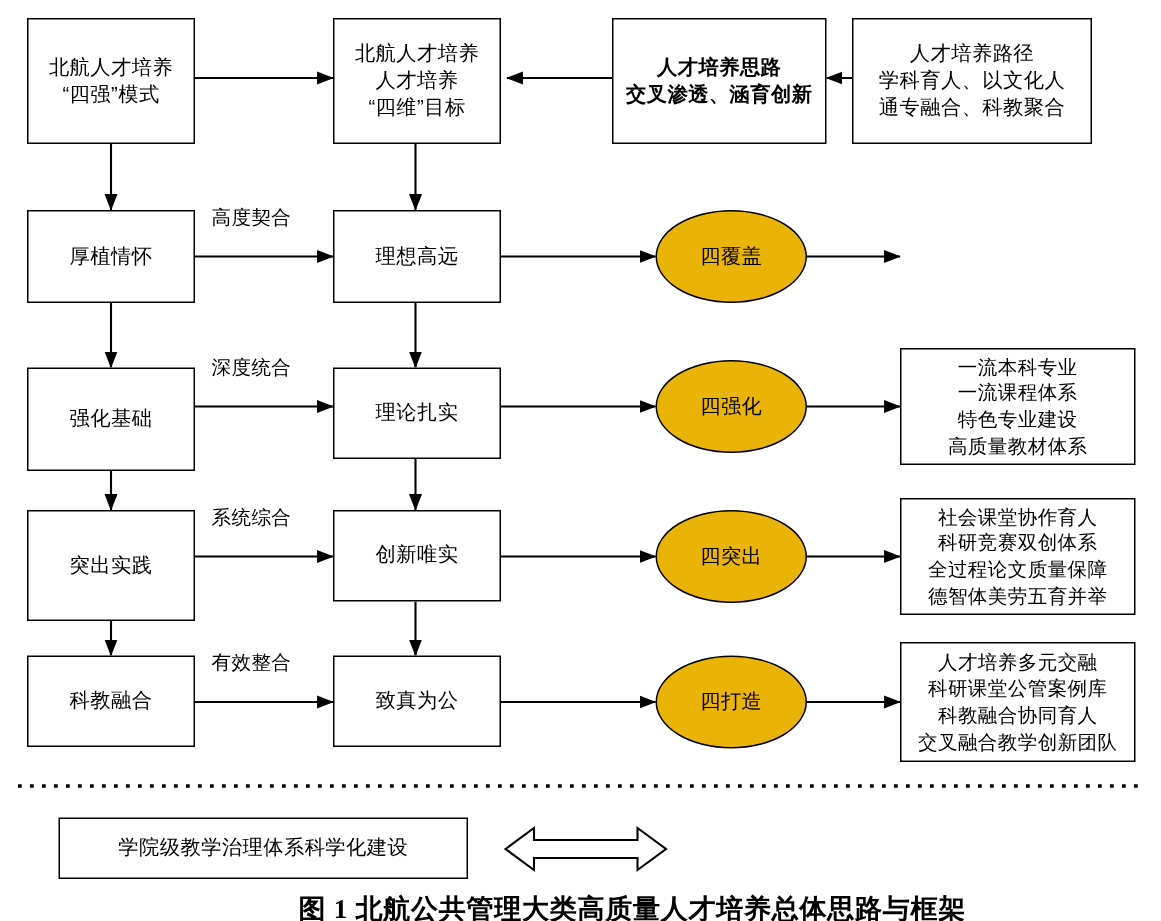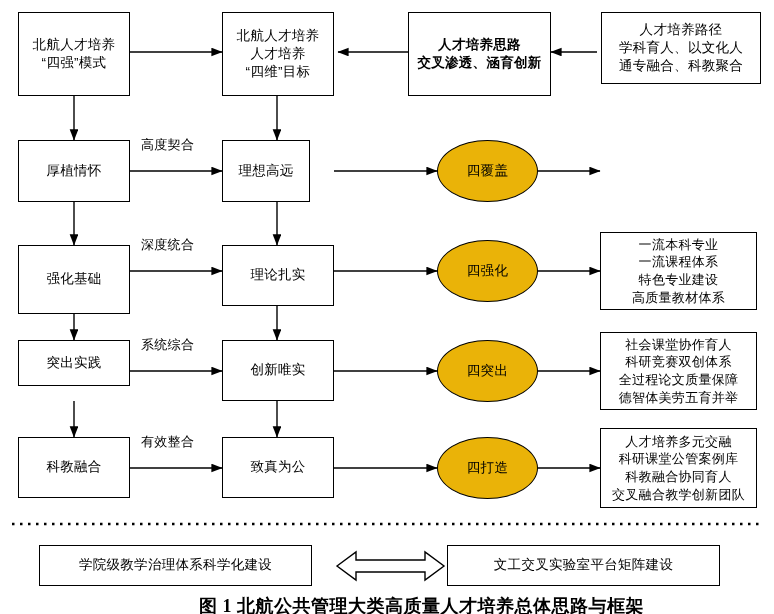--- a/index.html
+++ b/index.html
@@ -128,35 +128,35 @@
   <div class="box" style="left:18px; top:12px; width:112px; height:84px;">北航人才培养
 “四强”模式</div>
 
   <div class="box" style="left:222px; top:12px; width:112px; height:84px;">北航人才培养
 人才培养
 “四维”目标</div>
 
   <div class="box" style="left:408px; top:12px; width:143px; height:84px;font-weight:bold;">人才培养思路
 交叉渗透、涵育创新</div>
 
-  <div class="box" style="left:601px; top:12px; width:160px; height:72px;">人才培养路径
+  <div class="box" style="left:568px; top:12px; width:160px; height:84px;">人才培养路径
 学科育人、以文化人
 通专融合、科教聚合</div>
 
   <div class="box" style="left:18px; top:140px; width:112px; height:62px;">厚植情怀</div>
   <div class="box" style="left:18px; top:245px; width:112px; height:69px;">强化基础</div>
-  <div class="box" style="left:18px; top:340px; width:112px; height:46px;">突出实践</div>
+  <div class="box" style="left:18px; top:340px; width:112px; height:74px;">突出实践</div>
   <div class="box" style="left:18px; top:437px; width:112px; height:61px;">科教融合</div>
 
   <div class="labeltext" style="left:141px; top:136px;">高度契合</div>
   <div class="labeltext" style="left:141px; top:236px;">深度统合</div>
   <div class="labeltext" style="left:141px; top:336px;">系统综合</div>
   <div class="labeltext" style="left:141px; top:433px;">有效整合</div>
 
-  <div class="box" style="left:222px; top:140px; width:88px; height:62px;">理想高远</div>
+  <div class="box" style="left:222px; top:140px; width:112px; height:62px;">理想高远</div>
   <div class="box" style="left:222px; top:245px; width:112px; height:61px;">理论扎实</div>
   <div class="box" style="left:222px; top:340px; width:112px; height:61px;">创新唯实</div>
   <div class="box" style="left:222px; top:437px; width:112px; height:61px;">致真为公</div>
 
   <div class="ellipse" style="left:437px; top:140px; width:101px; height:62px;">四覆盖</div>
   <div class="ellipse" style="left:437px; top:240px; width:101px; height:62px;">四强化</div>
   <div class="ellipse" style="left:437px; top:340px; width:101px; height:62px;">四突出</div>
   <div class="ellipse" style="left:437px; top:437px; width:101px; height:62px;">四打造</div>
 
   <div class="box small-box" style="left:600px; top:232px; width:157px; height:78px;">一流本科专业
@@ -166,17 +166,16 @@
   <div class="box small-box" style="left:600px; top:428px; width:157px; height:80px;">人才培养多元交融
 科研课堂公管案例库
 科教融合协同育人
 交叉融合教学创新团队</div>
   <div class="box small-box" style="left:600px; top:332px; width:157px; height:78px;">社会课堂协作育人
 科研竞赛双创体系
 全过程论文质量保障
 德智体美劳五育并举</div>
 
   <div class="box" style="left:39px; top:545px; width:273px; height:41px;">学院级教学治理体系科学化建设</div>
-  <div class="box" style="left:447px; top:545px; width:273px; height:41px;">文工交叉实验室平台矩阵建设</div>
 
   <div class="caption" style="left:199px; top:594px;">图 1   北航公共管理大类高质量人才培养总体思路与框架</div>
 
 </div>
 
 </body></html>

